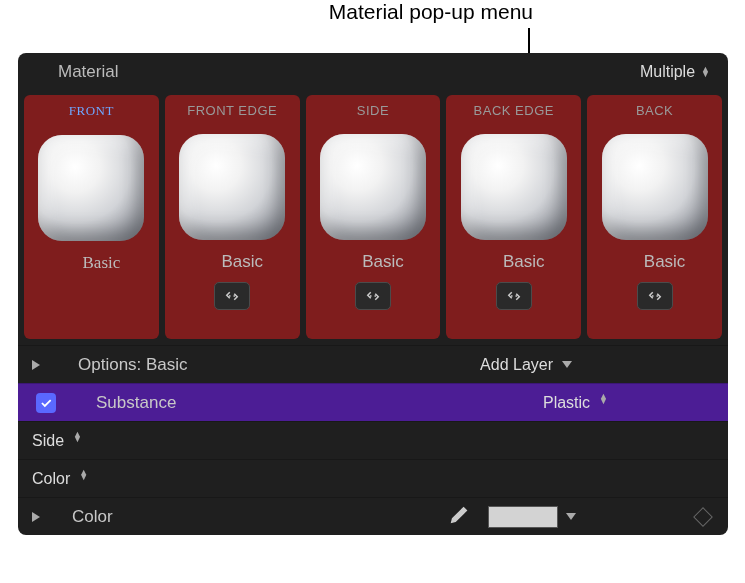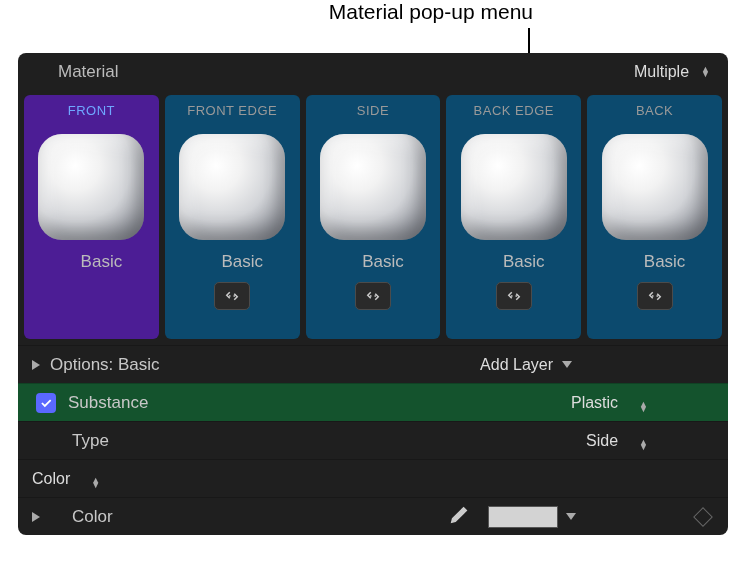--- a/index.html
+++ b/index.html
@@ -43,50 +43,51 @@
     display: flex;
     align-items: center;
     justify-content: space-between;
     padding: 6px 18px 6px 40px;
     height: 38px;
   }
   .panel-title { color: #bbb; font-size: 17px; }
   .popup {
     display: inline-flex;
     align-items: center;
-    gap: 12px;
+    gap: 6px;
     color: #ddd;
     cursor: pointer;
   }
   .popup-caret {
     display: inline-flex;
     flex-direction: column;
     line-height: 5px;
     font-size: 9px;
     color: #aaa;
   }
   
   .tiles {
     display: flex;
     gap: 6px;
     padding: 4px 6px 6px 6px;
   }
   .tile {
     flex: 1;
-    background: #0c4a6e;
+    background: #7f1d1d;
     border-radius: 6px;
     display: flex;
     flex-direction: column;
     align-items: center;
     padding: 8px 4px 10px 4px;
     min-height: 244px;
     cursor: pointer;
   }
   .tile.selected {
-    background: #4c1d95;
+    background: #7f1d1d;
+    font-family: Liberation Serif, serif;
   }
   .tile-label-top {
     font-size: 13px;
     letter-spacing: 0.5px;
     color: #999;
     margin-bottom: 8px;
     text-transform: uppercase;
   }
   .tile.selected .tile-label-top { color: #6fa7ff; }
   .sphere {
@@ -118,33 +119,34 @@
   }
   .unlink-placeholder { height: 28px; }
   
   .row {
     display: flex;
     align-items: center;
     height: 38px;
     padding: 0 14px 0 14px;
     border-top: 1px solid rgba(0,0,0,0.2);
   }
-  .row.highlight { background: #14532d; }
+  .row.highlight { background: #4c1d95; }
   .disclosure {
     width: 0; height: 0;
     border-top: 5px solid transparent;
     border-bottom: 5px solid transparent;
     border-left: 8px solid #aaa;
     margin-right: 10px;
     cursor: pointer;
   }
   .row-label {
     flex: 1;
     color: #c8c8c8;
     font-size: 17px;
+    margin-left: 28px;
   }
   .row-label.indent { margin-left: 40px; }
   .row-label.indent2 { margin-left: 22px; }
   .checkbox {
     width: 20px; height: 20px;
     border-radius: 4px;
     background: #5a68ff;
     display: flex;
     align-items: center;
     justify-content: center;
@@ -162,24 +164,24 @@
     margin-right: 142px;
   }
   .chev-down {
     width: 0; height: 0;
     border-left: 5px solid transparent;
     border-right: 5px solid transparent;
     border-top: 7px solid #aaa;
   }
   .value-popup {
     display: inline-flex;
-    align-items: flex-end;
-    gap: 21px;
+    align-items: flex-start;
+    gap: 9px;
     color: #ddd;
-    margin-right: 66px;
+    margin-right: 106px;
     cursor: pointer;
   }
   .color-row-controls {
     display: flex;
     align-items: center;
     gap: 18px;
     margin-right: 120px;
   }
   .eyedropper { color: #ccc; cursor: pointer; }
   .swatch-wrap {
@@ -293,21 +295,20 @@
     <span class="value-popup">
       <span>Plastic</span>
       <span class="popup-caret">
           <span>▲</span>
           <span>▼</span>
         </span>
     </span>
   </div>
 
   <div class="row">
-    <span class="row-label indent">Type</span>
     <span class="value-popup">
       <span>Side</span>
       <span class="popup-caret">
           <span>▲</span>
           <span>▼</span>
         </span>
     </span>
   </div>
 
   <div class="row">

